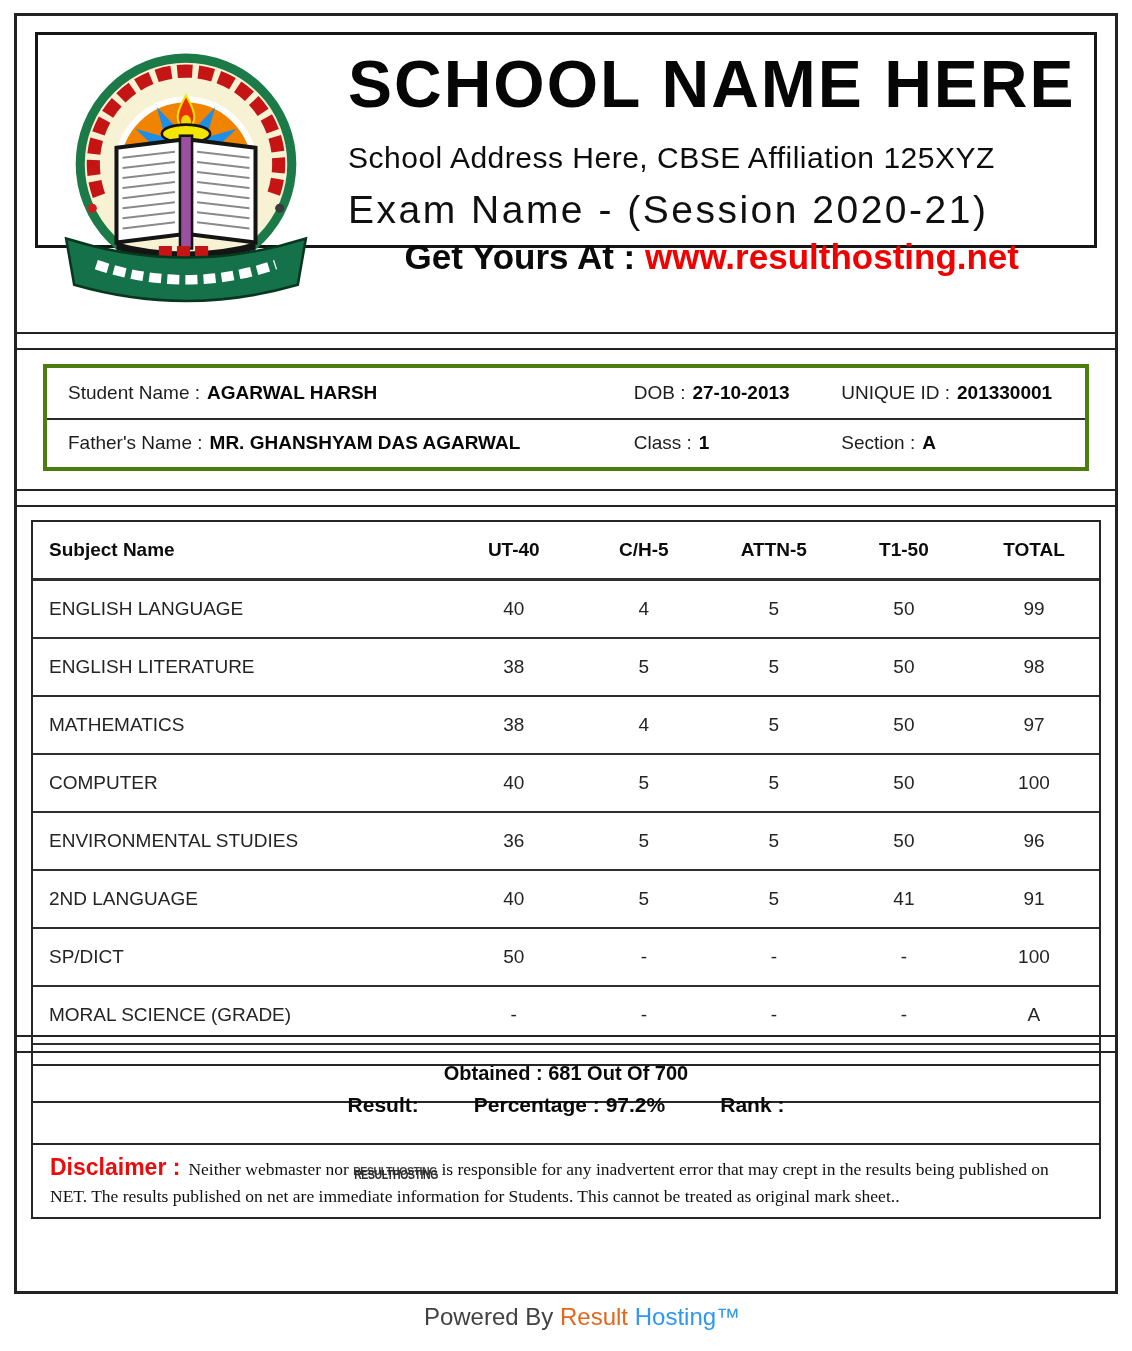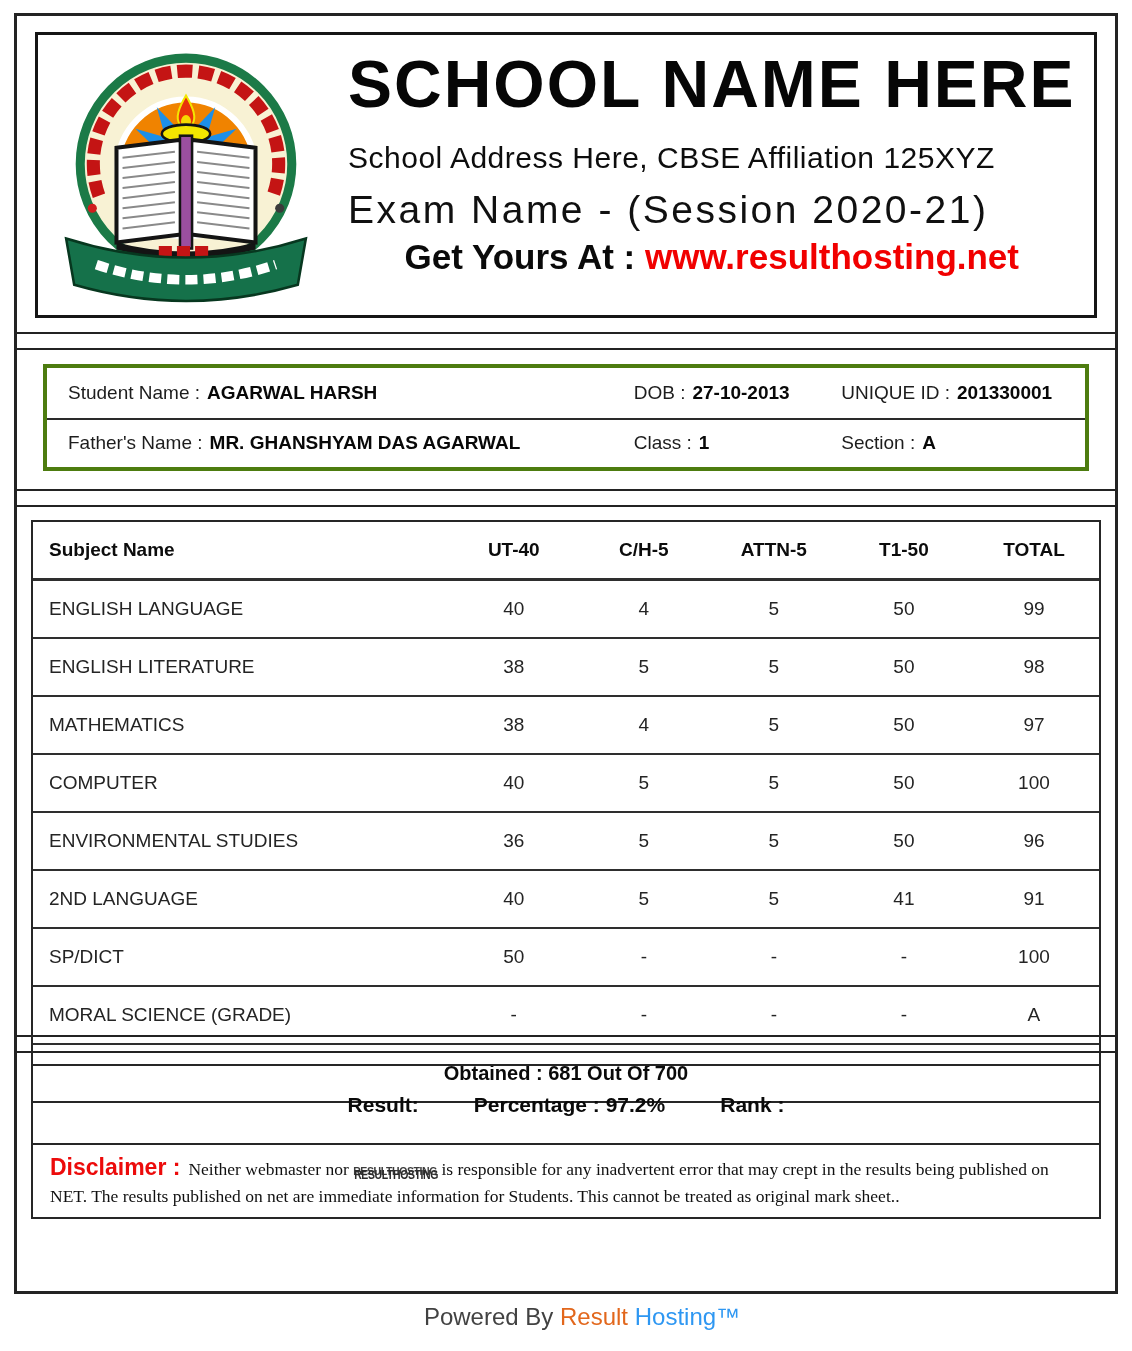--- a/index.html
+++ b/index.html
@@ -12,21 +12,21 @@
     border:3px solid #232323;box-sizing:border-box;
     display:flex;flex-direction:column;background:#fff;
   }
   .sec{box-sizing:border-box;}
   .sec-header{height:318px;border-bottom:2px solid #232323;position:relative;}
   .sec-student{height:143px;margin-top:14px;border-top:2px solid #232323;border-bottom:2px solid #232323;}
   .sec-marks{height:532px;margin-top:14px;border-top:2px solid #232323;border-bottom:2px solid #232323;}
   .sec-result{flex:1;margin-top:14px;border-top:2px solid #232323;}
 
   
-  .header-box{margin:16px 18px 0;height:286px;border:3px solid #161616;box-sizing:border-box;display:flex;}
+  .header-box{margin:16px 18px 0;height:216px;border:3px solid #161616;box-sizing:border-box;display:flex;}
   .logo-wrap{width:276px;flex:none;margin:10px 0 0 12px;}
   .header-text{margin-left:22px;display:flex;flex-direction:column;min-width:0;}
   .school-name{margin-top:16px;font-size:66px;font-weight:800;letter-spacing:2px;line-height:1;color:#060606;white-space:nowrap;}
   .addr{margin-top:24px;font-size:30px;letter-spacing:.5px;color:#0d0d0d;white-space:nowrap;}
   .exam{margin-top:13px;font-size:39px;letter-spacing:2.5px;color:#101010;white-space:nowrap;}
   .promo{margin-top:5px;font-size:35px;font-weight:bold;white-space:nowrap;color:#0a0a0a;text-align:center;}
   .promo-url{color:#f10000;text-decoration:none;}
 
   
   .student-box{margin:14px 26px 0;height:107px;border:4px solid #4d7c0f;box-sizing:border-box;

